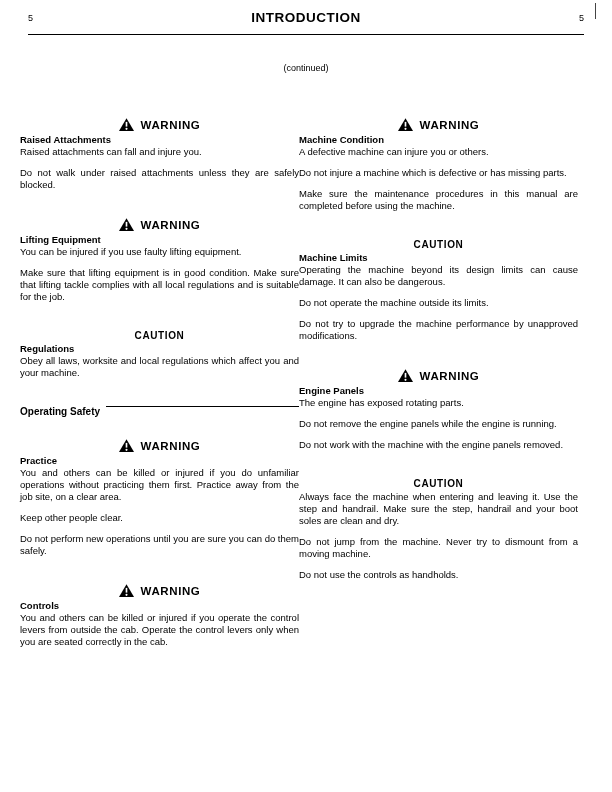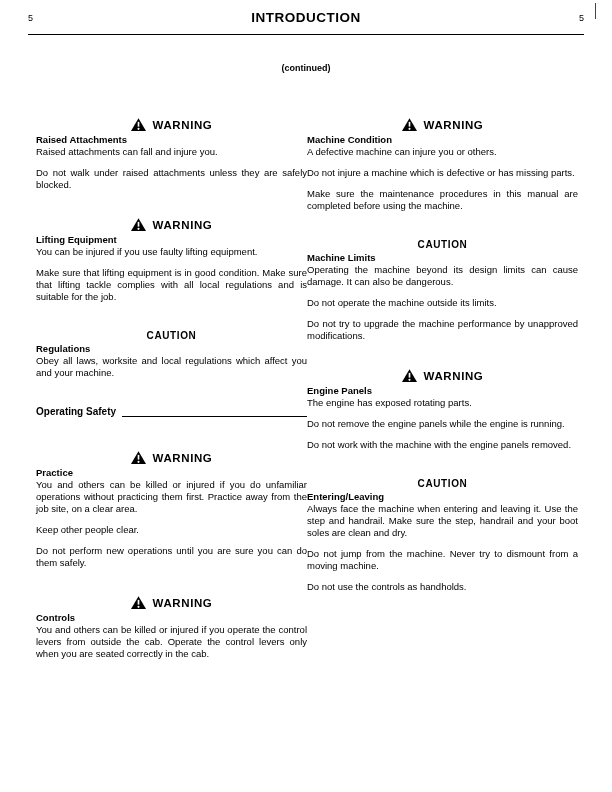--- a/index.html
+++ b/index.html
@@ -12,36 +12,36 @@
   .corner-mark { position:absolute; top:3px; right:16px; width:1px; height:16px; background:#444; }
   .header {
     position:absolute; top:10px; left:28px; right:28px;
     display:flex; align-items:center; justify-content:space-between;
     border-bottom:1.5px solid #000; padding-bottom:9px;
   }
   .page-num { font-size:9px; }
   .doc-title { font-size:13.5px; font-weight:bold; letter-spacing:0.5px; }
   .title-block { position:absolute; top:62px; left:0; right:0; text-align:center; }
   .title-main { font-size:11px; font-weight:bold; letter-spacing:0.4px; }
-  .title-sub  { font-size:9px; font-weight:bold; margin-top:1px; }
+  .title-sub  { font-size:9px; font-weight:normal; margin-top:1px; }
   .content {
-    position:absolute; top:118px; left:36px; right:34px;
+    position:absolute; top:118px; left:20px; right:34px;
     display:flex; 
   }
   .col { flex:1; min-width:0; }
   .sec { margin-bottom:27px; }
   .sec-head { display:flex; align-items:center; justify-content:center; margin-bottom:3px; }
   .tri-svg { width:15px; height:13px; display:block; margin-right:7px; }
   .sec-label { font-size:11.5px; font-weight:bold; letter-spacing:0.6px; }
   .caution-head .sec-label { font-size:10px; }
   .sec-title { font-size:9.5px; font-weight:bold; margin-bottom:1px; }
   .para { font-size:9.5px; line-height:12px; text-align:justify; }
   .sec-title + .para { margin-top:1px; }
   .para + .para { margin-top:9px; }
-  .op-heading { display:flex; align-items:flex-end; margin:6px 0 34px 0; }
+  .op-heading { display:flex; align-items:flex-start; margin:6px 0 22px 0; }
   .op-heading-label { font-size:10px; font-weight:bold; white-space:nowrap; }
   .op-rule { flex:1; height:1px; background:#000; margin-left:6px; }
   .caution-sec .sec-head { margin-bottom:2px; margin-top:3px; }
 </style>
 </head>
 <body>
 
 <div class="page">
 
   <div class="corner-mark"></div>
@@ -182,21 +182,20 @@
         <div class="sec-title">Engine Panels</div>
         <p class="para">The engine has exposed rotating parts.</p>
         <p class="para">Do not remove the engine panels while the engine is running.</p>
         <p class="para">Do not work with the machine with the engine panels removed.</p>
       </section>
 
       <section class="sec caution-sec">
         <div class="sec-head caution-head">
           <span class="sec-label">CAUTION</span>
         </div>
-        <div class="sec-title">Entering/Leaving</div>
         <p class="para">Always face the machine when entering and leaving it. Use the step and handrail. Make sure the step, handrail and your boot soles are clean and dry.</p>
         <p class="para">Do not jump from the machine. Never try to dismount from a moving machine.</p>
         <p class="para">Do not use the controls as handholds.</p>
       </section>
 
     </div>
   </div>
 </div>
 
 </body></html>

